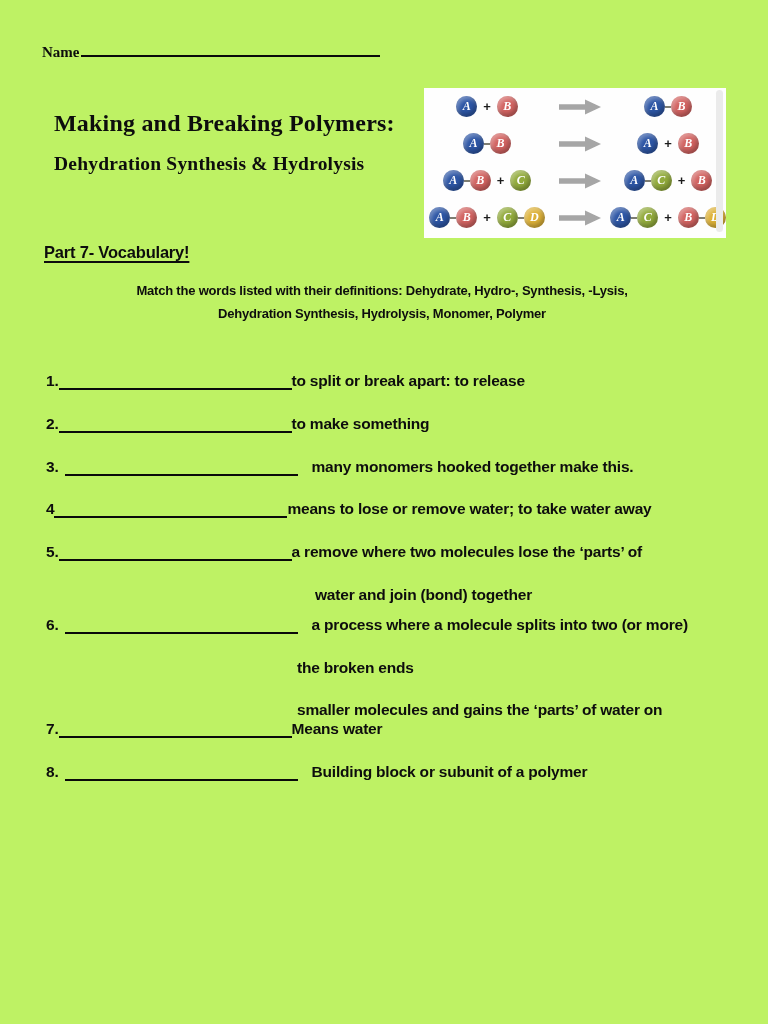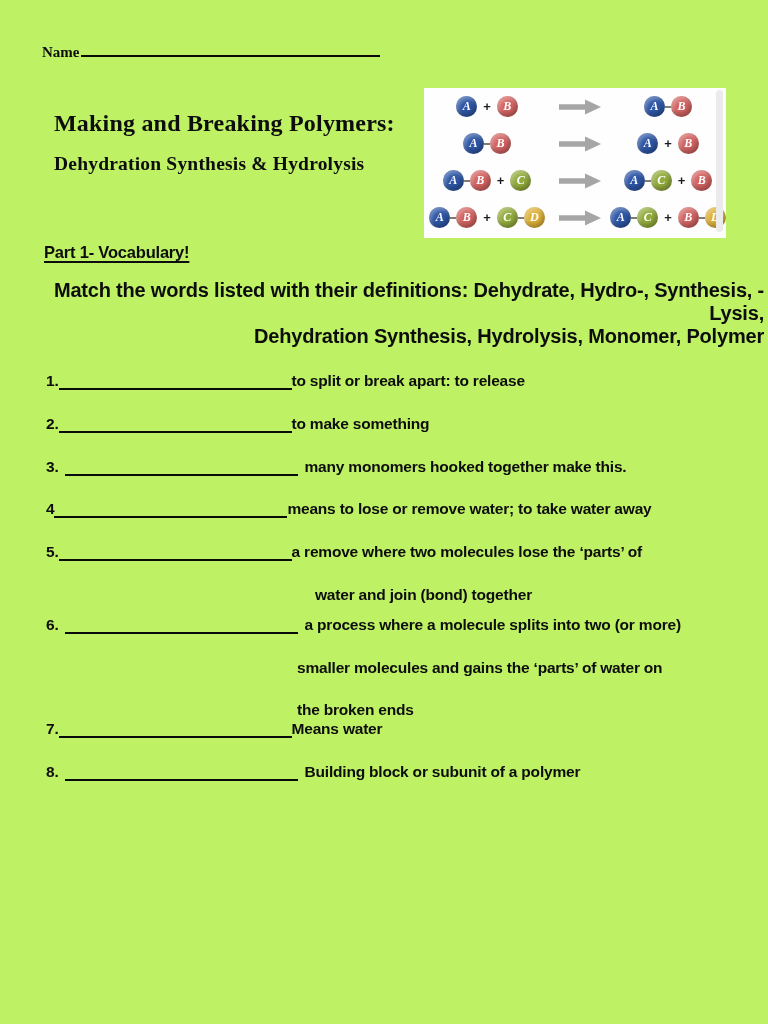--- a/index.html
+++ b/index.html
@@ -39,32 +39,32 @@
   .scroll-strip { position:absolute; right:3px; top:2px; width:7px; height:142px;
     background:#ebebeb; border-radius:4px; }
 
   
   .section-heading { position:absolute; left:44px; top:243px;
     font-weight:bold; font-size:16.5px; letter-spacing:-0.2px;
     text-decoration:underline; text-decoration-thickness:2px; text-underline-offset:3px; }
 
   
   .instructions { position:absolute; left:0; top:279px; width:764px;
-    text-align:right; font-weight:bold; font-size:20px; line-height:23px; letter-spacing:-0.2px; }
+    text-align:center; font-weight:bold; font-size:13px; line-height:23px; letter-spacing:-0.2px; }
 
   
   .vocab-item { position:absolute; left:46px; font-weight:bold; font-size:15.5px;
     letter-spacing:-0.2px; white-space:nowrap; }
   .vocab-line { display:flex; align-items:flex-end; }
   .blank { display:inline-block; width:233px; height:14px;
     border-bottom:2px solid #0a0a0a; flex:none; }
   .gapA .blank { margin-left:0; }
   .gapA .def   { }
   .gapB .blank { margin-left:6px; }
-  .gapB .def   { margin-left:7px; }
+  .gapB .def   { margin-left:14px; }
   .cont { margin-top:26px; line-height:16px; }
   .cont-5 { padding-left:269px; }
   .cont-6 { padding-left:251px; }
 </style>
 </head>
 <body>
 
 <div class="page">
 
   <div class="name-row">
@@ -179,21 +179,21 @@
           <span class="plus">+</span>
           <span class="molecule">
             <span class="unit" style="background: rgb(210, 99, 97);">B</span>
             <span class="bond"></span>
             <span class="unit" style="background: rgb(221, 177, 56);">D</span>
           </span>
         </div>
       </div>
     </div>
 
-  <div class="section-heading">Part 1- Vocabulary!</div>
+  <div class="section-heading">Part 7- Vocabulary!</div>
 
   <div class="instructions">
     <div>Match the words listed with their definitions:  Dehydrate, Hydro-, Synthesis, -Lysis,</div>
     <div>Dehydration Synthesis, Hydrolysis, Monomer, Polymer</div>
   </div>
 
   <div class="vocab-item gapA" style="top:372px">
     <div class="vocab-line">
       <span class="num">1.</span>
       <span class="blank"></span>
@@ -233,22 +233,22 @@
     </div>
     <div class="cont cont-5">water and join (bond) together</div>
   </div>
 
   <div class="vocab-item gapB" style="top:616px">
     <div class="vocab-line">
       <span class="num">6.</span>
       <span class="blank"></span>
       <span class="def">a process where a molecule splits into two (or more)</span>
     </div>
+    <div class="cont cont-6">the broken ends</div>
     <div class="cont cont-6">smaller molecules and gains the ‘parts’ of water on</div>
-    <div class="cont cont-6">the broken ends</div>
   </div>
 
   <div class="vocab-item gapA" style="top:720px">
     <div class="vocab-line">
       <span class="num">7.</span>
       <span class="blank"></span>
       <span class="def">Means water</span>
     </div>
   </div>
 

